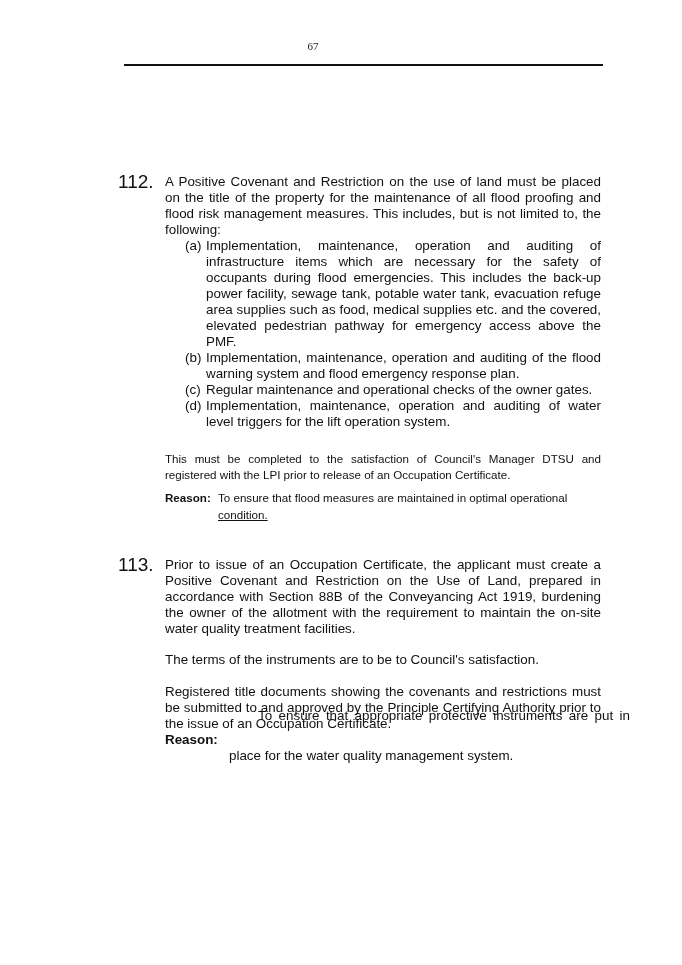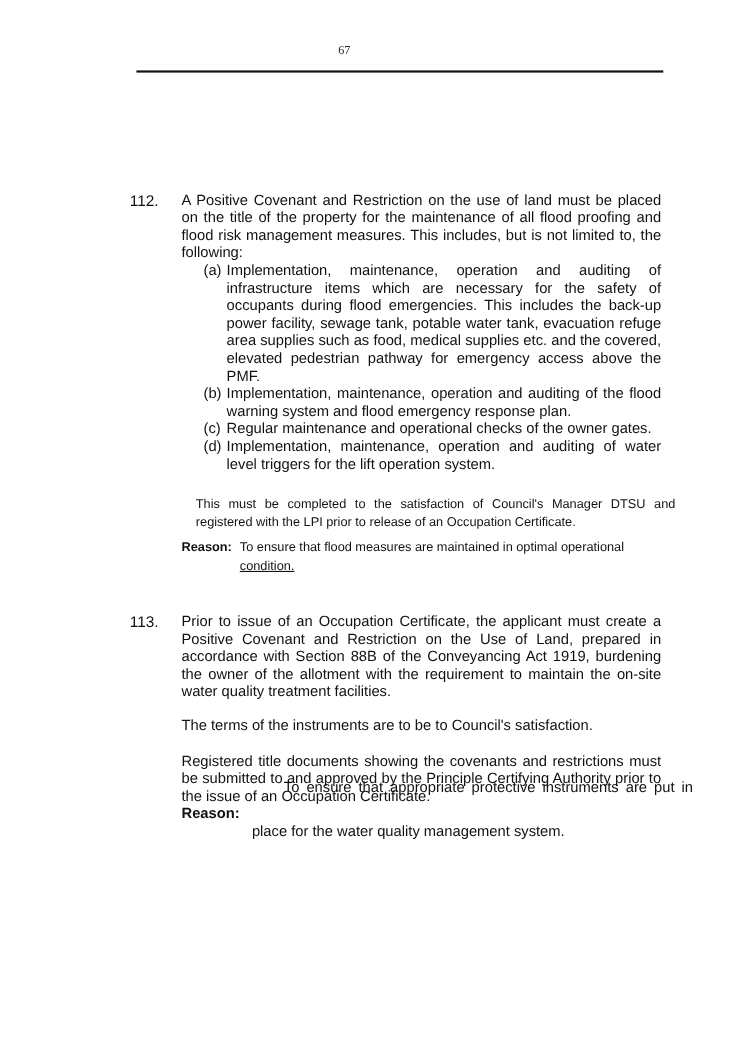--- a/index.html
+++ b/index.html
@@ -39,21 +39,21 @@
     width: 436px;
     font-size: 13.4px;
     line-height: 16px;
     text-align: justify;
   }
   .block p { margin: 0; }
   .bold { font-weight: bold; }
   .num {
     position: absolute;
     left: 118px;
-    font-size: 14px;
+    font-size: 19px;
     line-height: 16px;
   }
   .list {
     position: absolute;
     left: 185px;
     width: 416px;
     font-size: 13.4px;
     line-height: 16px;
   }
   .list-item {
@@ -61,21 +61,21 @@
     padding-left: 21px;
     text-align: justify;
   }
   .list-item .marker {
     position: absolute;
     left: 0;
     top: 0;
   }
   .small {
     position: absolute;
-    left: 178px;
+    left: 165px;
     width: 436px;
     font-size: 11.6px;
     line-height: 16px;
     text-align: justify;
   }
   .reason-row {
     position: absolute;
     font-size: 11.6px;
     line-height: 16px;
   }

